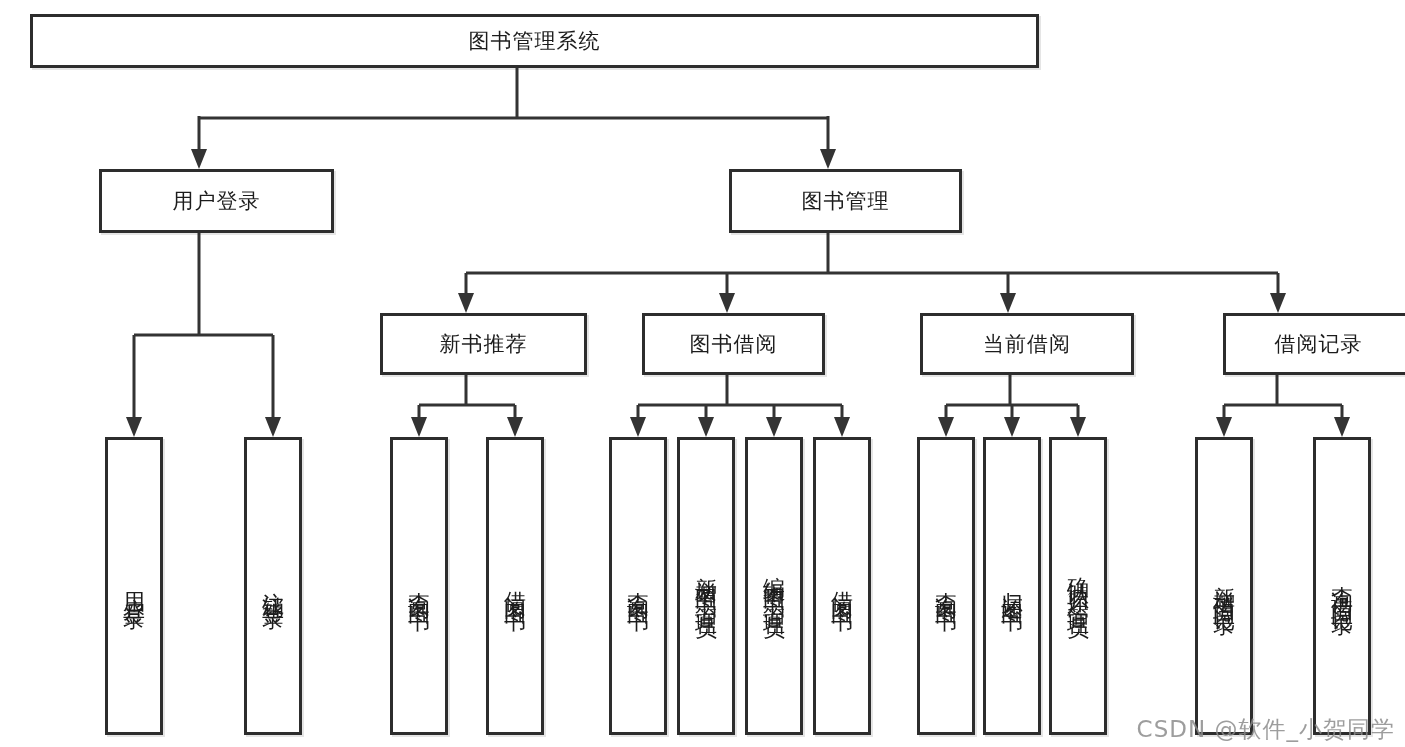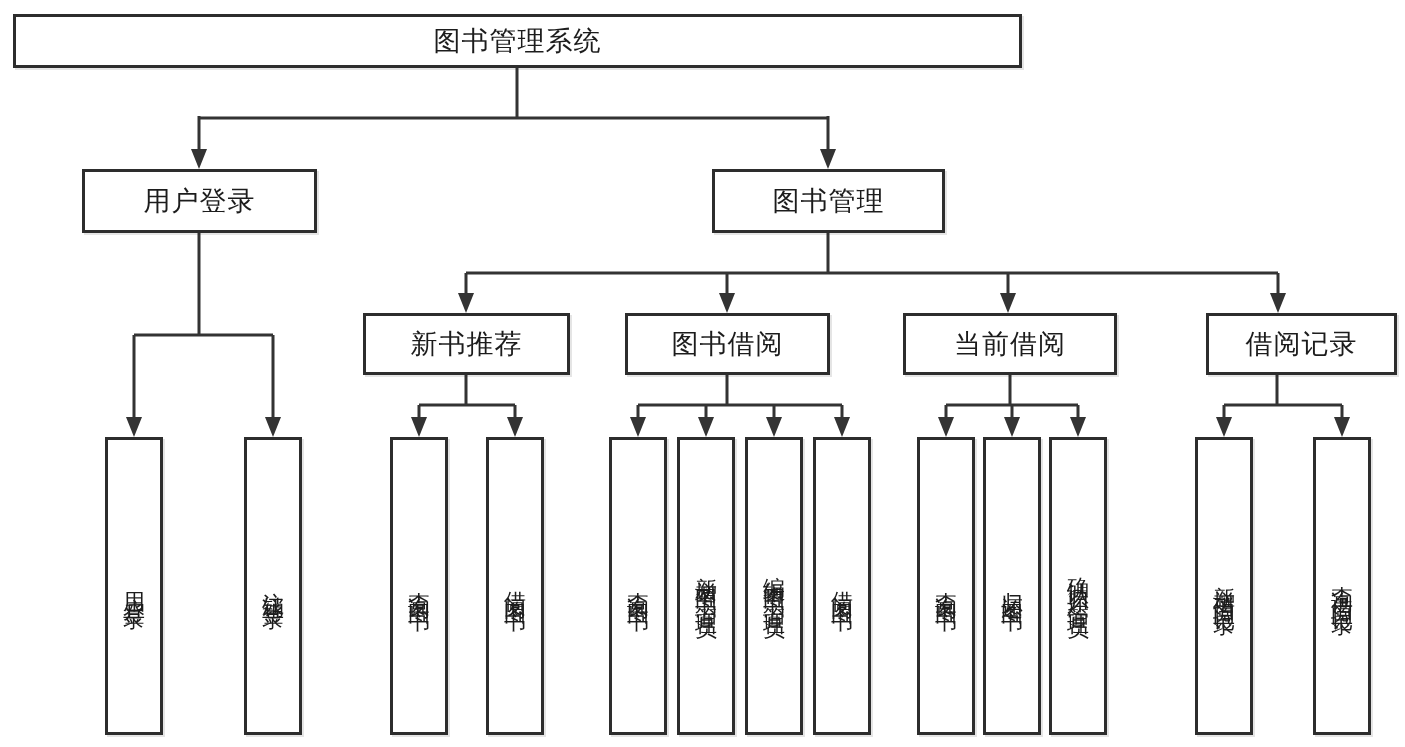--- a/index.html
+++ b/index.html
@@ -20,21 +20,21 @@
     position: absolute;
     box-sizing: border-box;
     background: #ffffff;
     border: 3px solid #2d2d2d;
     box-shadow: 2px 2px 0 rgba(40,40,40,0.12);
     display: flex;
     align-items: center;
     justify-content: center;
     color: #1c1c1c;
   }
-  .hbox { font-size: 27px; letter-spacing: 1px; }
+  .hbox { font-size: 21px; letter-spacing: 1px; margin-left: 17px; }
   .vtext {
     writing-mode: vertical-rl;
     text-orientation: mixed;
     font-size: 22px;
     letter-spacing: 6px;
     color: #1c1c1c;
     white-space: nowrap;
   }
   .watermark {
     position: absolute;
@@ -83,21 +83,21 @@
       <polygon points="1334,417 1350,417 1342,437"></polygon>
     </g>
   </svg>
 
   <div class="hbox" style="left:13px; top:14px; width:1009px; height:54px;">图书管理系统</div>
 
   <div class="hbox" style="left:82px; top:169px; width:235px; height:64px;">用户登录</div>
   <div class="hbox" style="left:363px; top:313px; width:207px; height:62px;">新书推荐</div>
 
   <div class="hbox" style="left:712px; top:169px; width:233px; height:64px;">图书管理</div>
-  <div class="hbox" style="left:625px; top:313px; width:205px; height:62px;">图书借阅</div>
+  <div class="hbox" style="left:625px; top:313px; width:183px; height:62px;">图书借阅</div>
   <div class="hbox" style="left:903px; top:313px; width:214px; height:62px;font-family:Liberation Serif, serif;">当前借阅</div>
   <div class="hbox" style="left:1206px; top:313px; width:191px; height:62px;">借阅记录</div>
 
   <div class="vbox" style="left:105px; top:437px; width:58px; height:298px;">
     <span class="vtext">用户登录</span>
   </div>
   <div class="vbox" style="left:244px; top:437px; width:58px; height:298px;">
     <span class="vtext">注销登录</span>
   </div>
 
@@ -131,14 +131,15 @@
     <span class="vtext">确认归还（管理员）</span>
   </div>
 
   <div class="vbox" style="left:1195px; top:437px; width:58px; height:298px;">
     <span class="vtext">新增借阅记录</span>
   </div>
   <div class="vbox" style="left:1313px; top:437px; width:58px; height:298px;">
     <span class="vtext">查询借阅记录</span>
   </div>
 
+  <div class="watermark">CSDN @软件_小贺同学</div>
 
 </div>
 
 </body></html>

